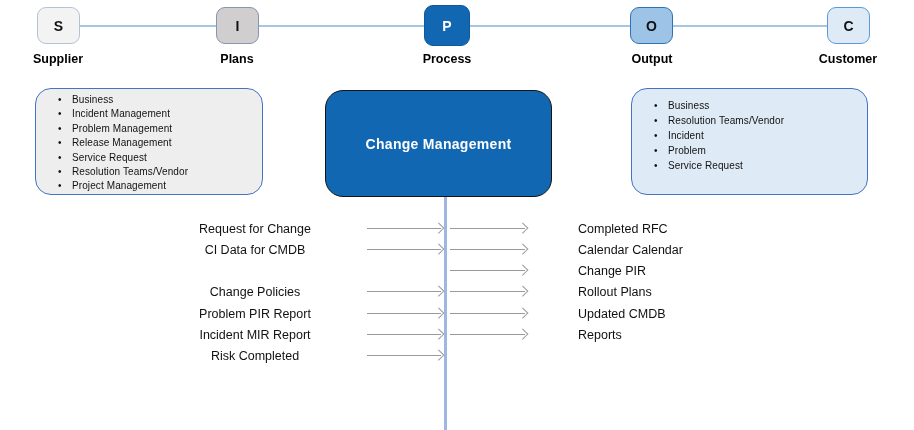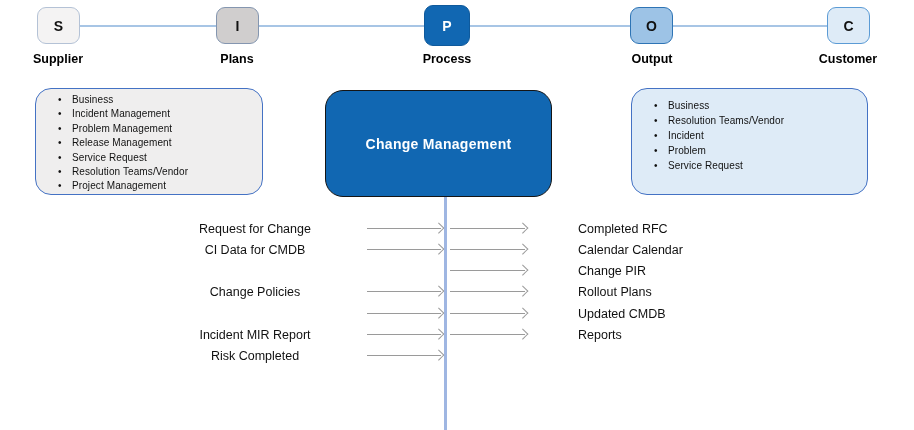--- a/index.html
+++ b/index.html
@@ -162,20 +162,21 @@
   </div>
   <div class="io-row" style="top:243px">
     <div class="io-label in-label">CI Data for CMDB</div>
     <div class="arrow in-arrow"></div>
   </div>
   <div class="io-row" style="top:285px">
     <div class="io-label in-label">Change Policies</div>
     <div class="arrow in-arrow"></div>
   </div>
   <div class="io-row" style="top:307px">
+    <div class="io-label in-label">Problem PIR Report</div>
     <div class="arrow in-arrow"></div>
   </div>
   <div class="io-row" style="top:328px">
     <div class="io-label in-label">Incident MIR Report</div>
     <div class="arrow in-arrow"></div>
   </div>
   <div class="io-row" style="top:349px">
     <div class="io-label in-label">Risk Completed</div>
     <div class="arrow in-arrow"></div>
   </div>

